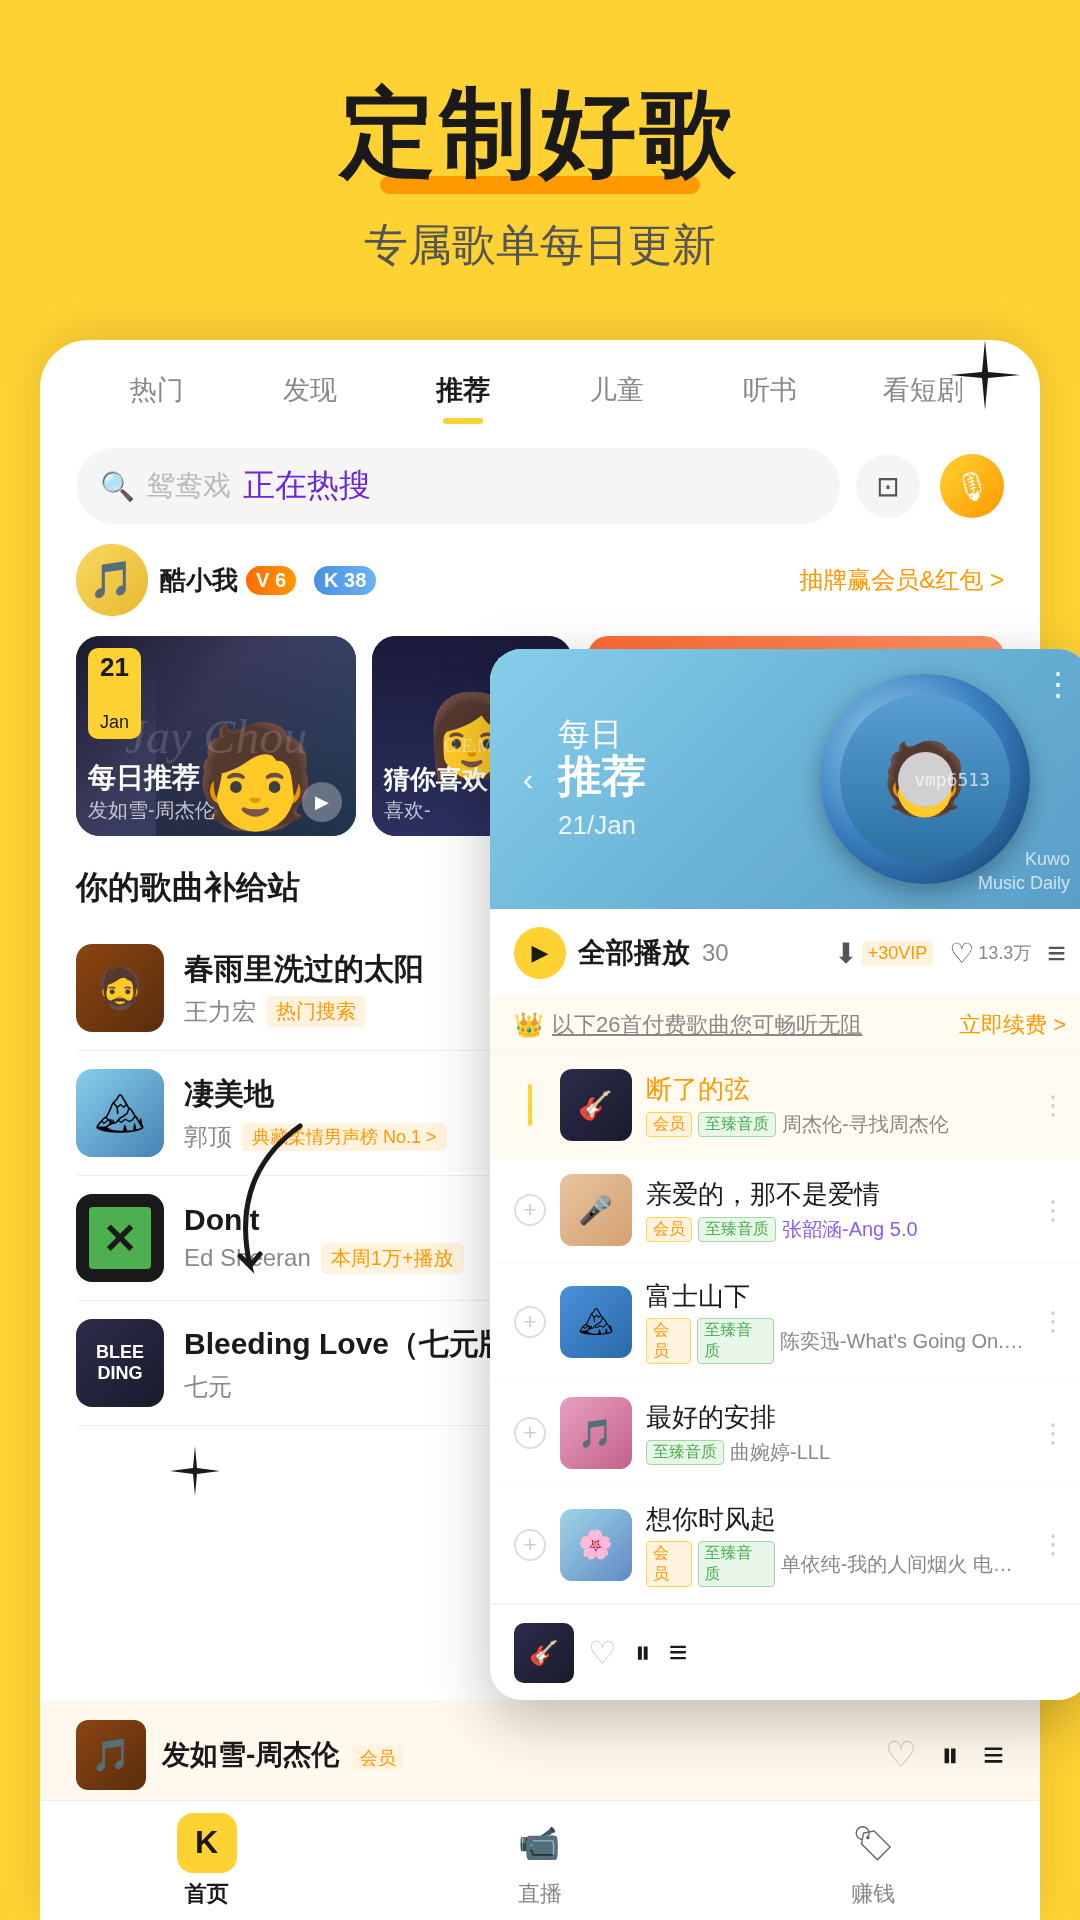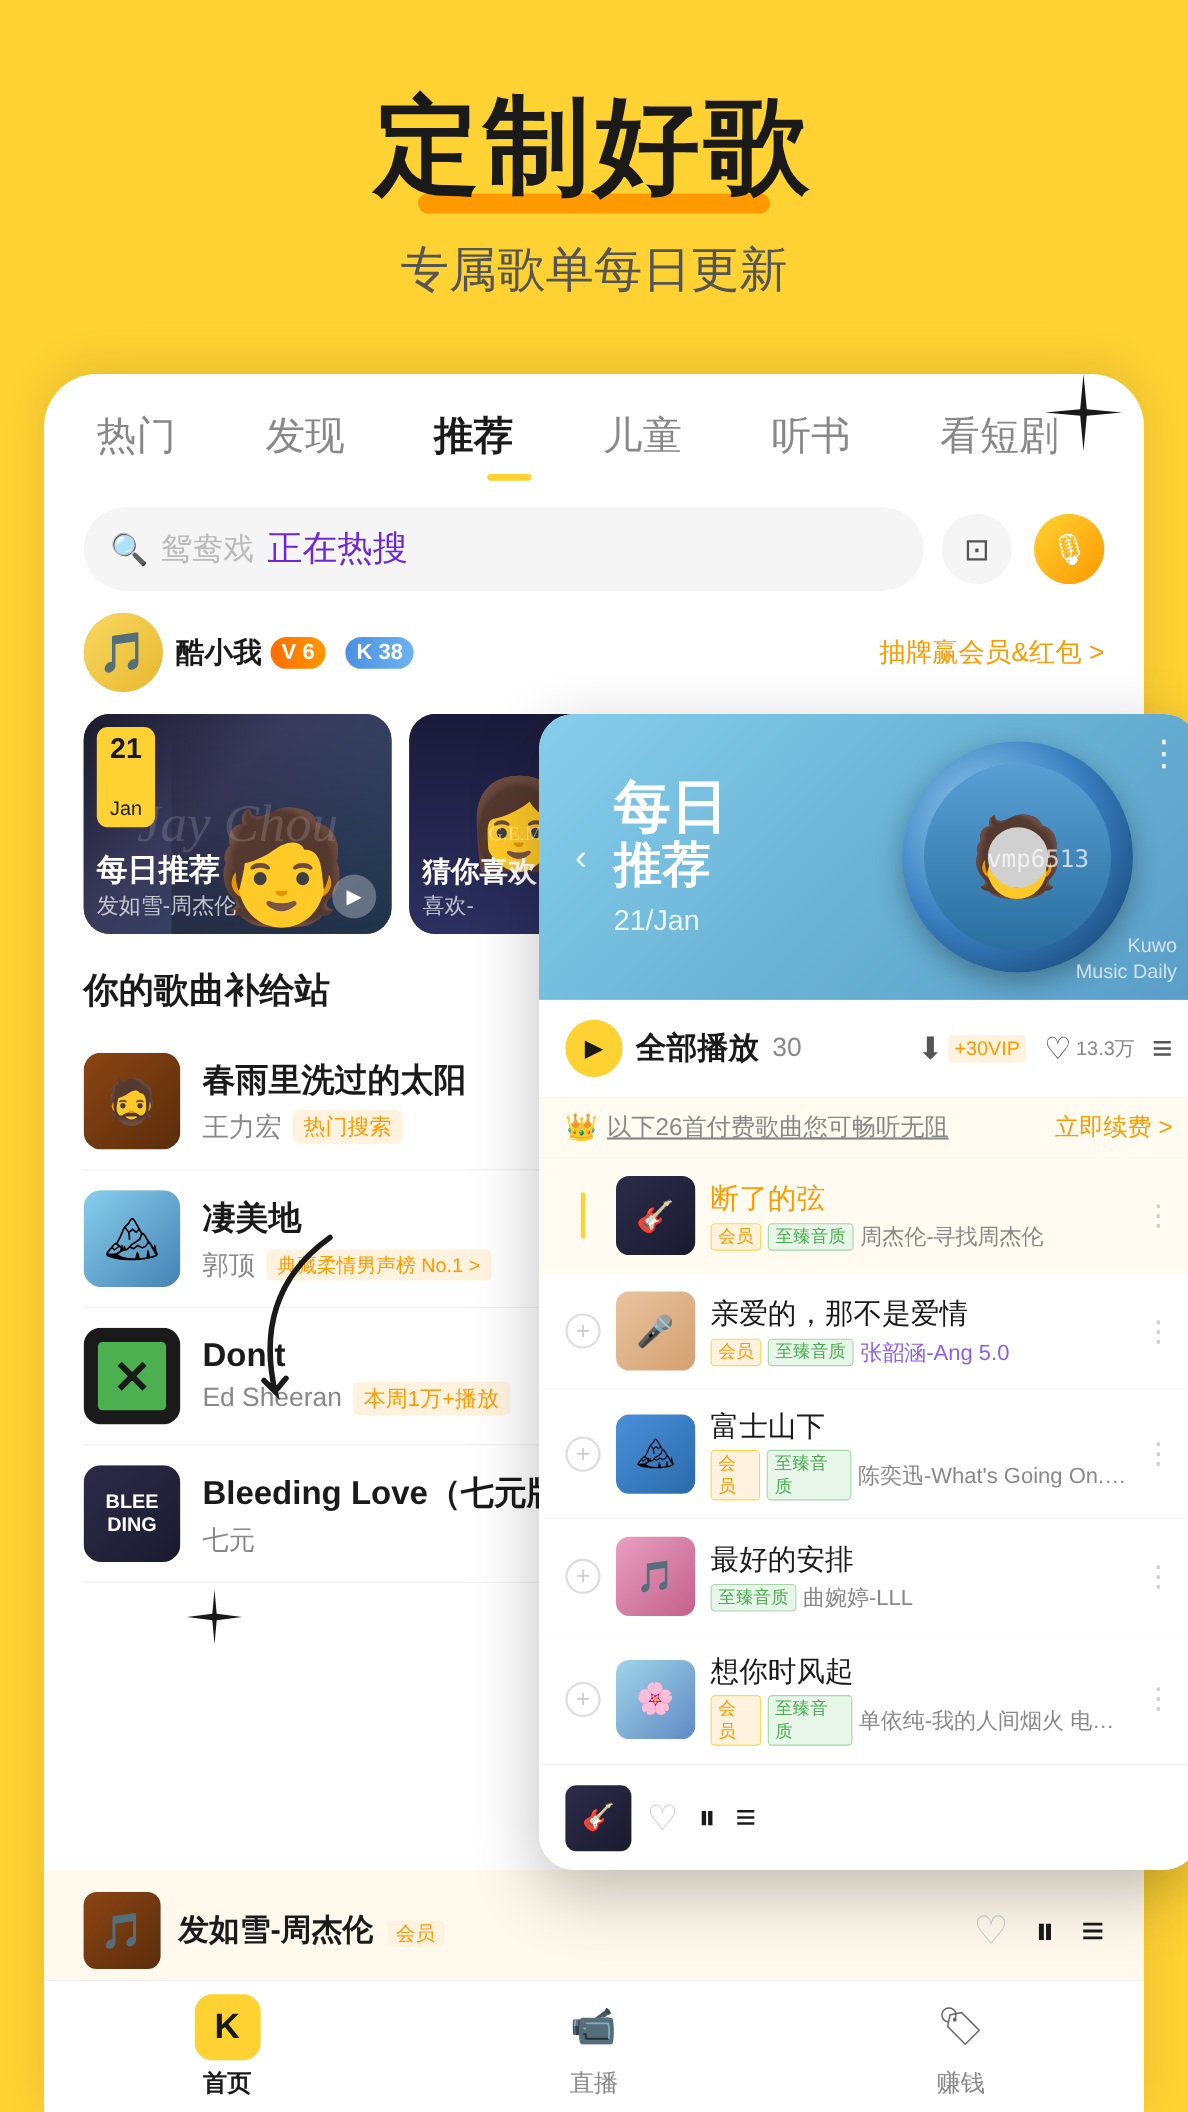--- a/index.html
+++ b/index.html
@@ -78,22 +78,22 @@
 
     
     .tab-bar {
       display: flex;
       align-items: center;
       padding: 32px 40px 0 40px;
       gap: 0;
     }
     .tab-item {
       flex: 1;
-      text-align: left;
-      font-size: 36px;
+      text-align: center;
+      font-size: 27px;
       color: #888;
       padding: 0 8px 16px 8px;
       cursor: pointer;
       position: relative;
     }
     .tab-item.active {
       color: #1a1a1a;
       font-weight: 700;
     }
     .tab-item.active::after {
@@ -838,31 +838,31 @@
       </div>
     </div>
 
   </div>
 
   <div class="overlay-card" style="position:absolute;right:-10px;bottom:220px;width:600px;background:white;border-radius:32px;box-shadow:0 20px 60px rgba(0,0,0,0.25);overflow:hidden;z-index:20;">
 
     <div class="overlay-card-header" style="background:linear-gradient(135deg,#87CEEB 0%,#6BB3D6 50%,#5A9EC8 100%);height:260px;position:relative;display:flex;align-items:center;padding:24px 28px;">
       <div class="overlay-back-btn" style="position:absolute;left:14px;top:50%;transform:translateY(-50%);width:48px;height:48px;display:flex;align-items:center;justify-content:center;font-size:32px;color:rgba(255,255,255,0.9);">‹</div>
       <div class="overlay-header-left" style="z-index:2;padding-left:40px;">
-        <div class="overlay-title-main" style="font-size:52px;font-weight:700;color:white;line-height:1.1;">每日</div>
+        <div class="overlay-title-main" style="font-size:32px;font-weight:400;color:white;line-height:1.1;">每日</div>
         <div class="overlay-title-main" style="font-size:44px;font-weight:900;color:white;line-height:1.1;">推荐</div>
         <div class="overlay-date" style="font-size:26px;color:rgba(255,255,255,0.85);margin-top:10px;">21/Jan</div>
       </div>
 
       <div style="position:absolute;right:60px;top:25px;width:210px;height:210px;border-radius:50%;background:radial-gradient(circle at 35% 35%,#9ad4f0,#3a7fc1 50%,#1a4a7a 85%);display:flex;align-items:center;justify-content:center;box-shadow:0 8px 24px rgba(0,0,0,0.3);">
         <div style="position:absolute;width:55px;height:55px;background:#d0d0d0;border-radius:50%;z-index:2;"></div>
         <div style="width:170px;height:170px;border-radius:50%;background:linear-gradient(180deg,#5a9fd4 0%,#2a6fa0 100%);overflow:hidden;display:flex;align-items:center;justify-content:center;font-size:70px;">🧑</div>
       </div>
 
-      <div style="position:absolute;right:100px;top:120px;z-index:5;font-size:22px;color:rgba(255,255,255,0.7);font-family:monospace;">vmp6513</div>
+      <div style="position:absolute;right:100px;top:120px;z-index:5;font-size:18px;color:rgba(255,255,255,0.7);font-family:monospace;">vmp6513</div>
 
       <div class="overlay-more-btn" style="position:absolute;right:16px;top:16px;font-size:32px;color:rgba(255,255,255,0.9);">⋮</div>
 
       <div class="overlay-brand" style="position:absolute;right:20px;bottom:14px;font-size:18px;color:rgba(255,255,255,0.7);text-align:right;line-height:1.3;">Kuwo<br>Music Daily</div>
     </div>
 
     <div class="overlay-controls" style="display:flex;align-items:center;padding:18px 24px;gap:20px;border-bottom:1px solid #F5F5F5;">
       <div class="play-all-btn" style="display:flex;align-items:center;gap:12px;flex:1;">
         <div class="play-btn-circle" style="width:52px;height:52px;background:#FFD233;border-radius:50%;display:flex;align-items:center;justify-content:center;font-size:22px;color:#1a1a1a;">▶</div>
         <span class="play-all-text" style="font-size:28px;font-weight:600;color:#1a1a1a;">全部播放</span>

